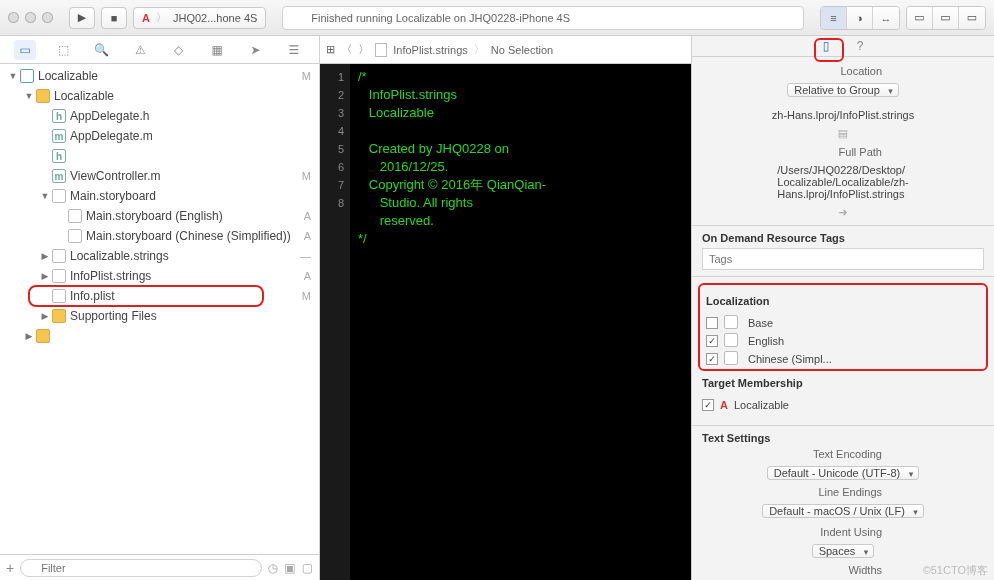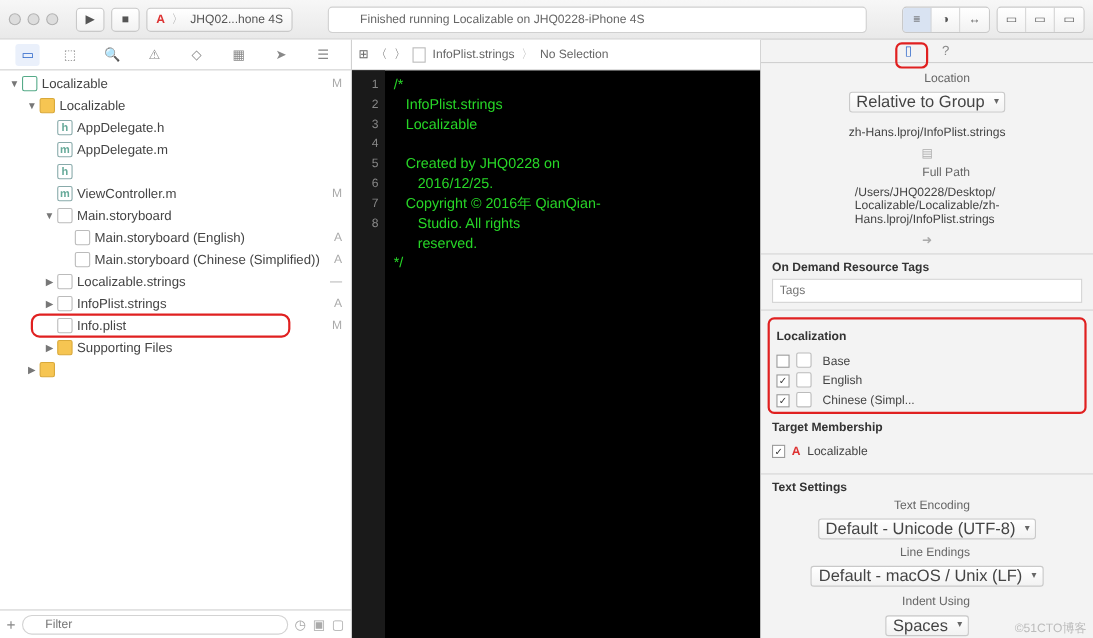--- a/index.html
+++ b/index.html
@@ -8,21 +8,21 @@
   
   .topbar { height: 36px; background: linear-gradient(#f7f7f7,#e9e9e9); border-bottom: 1px solid #cfcfcf; display: flex; align-items: center; padding: 0 8px; gap: 6px; }
   .win-dots { display: flex; gap: 6px; margin-right: 10px; }
   .dot { width: 11px; height: 11px; border-radius: 50%; border: 1px solid rgba(0,0,0,.2); background: #ddd; }
   .tb-btn { width: 26px; height: 22px; border: 1px solid #c9c9c9; border-radius: 4px; background: linear-gradient(#fff,#f2f2f2); display: inline-flex; align-items: center; justify-content: center; color: #555; font-size: 11px; }
   .tb-group { display: flex; border: 1px solid #c9c9c9; border-radius: 4px; overflow: hidden; }
   .tb-group .tb-btn { border: none; border-right: 1px solid #d3d3d3; border-radius: 0; }
   .tb-group .tb-btn:last-child { border-right: none; }
   .tb-btn.active { background: #d9e3f2; }
   .scheme { height: 22px; display: flex; align-items: center; border: 1px solid #c9c9c9; border-radius: 4px; background: linear-gradient(#fff,#f2f2f2); padding: 0 8px; gap: 6px; font-size: 11px; color: #555; }
-  .status-bar { flex: 1; height: 24px; margin: 0 26px; border: 1px solid #d0d0d0; border-radius: 4px; background: #fff; display: flex; align-items: center; padding: 0 28px; font-size: 11px; color: #666; }
+  .status-bar { flex: 1; height: 24px; margin: 0 10px; border: 1px solid #d0d0d0; border-radius: 4px; background: #fff; display: flex; align-items: center; padding: 0 28px; font-size: 11px; color: #666; }
   .spacer { flex: 1; }
 
   
   .main { display: flex; height: 544px; }
 
   
   .nav { width: 320px; background: #fff; border-right: 1px solid #d0d0d0; display: flex; flex-direction: column; }
   .nav-tabs { height: 28px; border-bottom: 1px solid #d0d0d0; display: flex; align-items: center; justify-content: space-around; padding: 0 6px; }
   .nav-tab { width: 22px; height: 20px; display: flex; align-items: center; justify-content: center; color: #888; font-size: 12px; border-radius: 3px; }
   .nav-tab.active { color: #2a64c9; background: #eaf0fb; }
@@ -54,21 +54,21 @@
 
   
   .insp { width: 302px; background: #f3f3f3; display: flex; flex-direction: column; overflow: auto; position: relative; }
   .insp-tabs { height: 28px; border-bottom: 1px solid #d0d0d0; display: flex; align-items: center; justify-content: center; gap: 10px; position: relative; }
   .insp-tabs .file-tab-hl { position: absolute; left: 122px; top: 2px; width: 30px; height: 24px; border: 2px solid #e02020; border-radius: 6px; z-index: 0; }
   .insp-tab { width: 24px; height: 20px; display: flex; align-items: center; justify-content: center; color: #888; border-radius: 3px; position: relative; z-index: 1; }
   .insp-tab.active { color: #2a64c9; }
   .insp-body { padding: 8px 10px; font-size: 11px; color: #444; }
   .form-row { display: flex; align-items: center; margin-bottom: 6px; gap: 6px; flex-direction: column; }
   .form-row label { width: 78px; text-align: right; color: #666; }
-  .select { flex: 1; height: 20px; border: 1px solid #c9c9c9; border-radius: 3px; background: linear-gradient(#fff,#f2f2f2); padding: 0 18px 0 6px; font-size: 15px; position: relative; }
+  .select { flex: 1; height: 20px; border: 1px solid #c9c9c9; border-radius: 3px; background: linear-gradient(#fff,#f2f2f2); padding: 0 18px 0 6px; font-size: 11px; position: relative; }
   .select::after { content: "▾"; position: absolute; right: 5px; top: 2px; color: #666; font-size: 9px; }
   .static { flex: 1; font-size: 11px; color: #444; }
   .section-h { font-weight: bold; font-size: 11px; margin: 6px 0 4px; color: #333; }
   .tags-in { width: 100%; height: 22px; border: 1px solid #d3d3d3; background: #fff; padding: 0 6px; font-size: 11px; color: #aaa; }
   .loc-box { border: 2px solid #e02020; border-radius: 6px; padding: 4px 6px; margin: 0 -4px 6px; }
   .chk-row { display: flex; align-items: flex-end; gap: 6px; height: 18px; font-size: 11px; }
   .chk { width: 12px; height: 12px; border: 1px solid #999; background: #fff; display: inline-flex; align-items: center; justify-content: center; font-size: 9px; color: #333; }
   .widths { display: flex; gap: 6px; align-items: center; }
   .numfield { width: 80px; height: 20px; border: 1px solid #c9c9c9; background: #fff; text-align: right; padding: 0 20px 0 4px; font-size: 11px; position: relative; }
   .numfield .bump { position: absolute; right: 0; top: 0; bottom: 0; width: 14px; border-left: 1px solid #c9c9c9; display: flex; flex-direction: column; }

